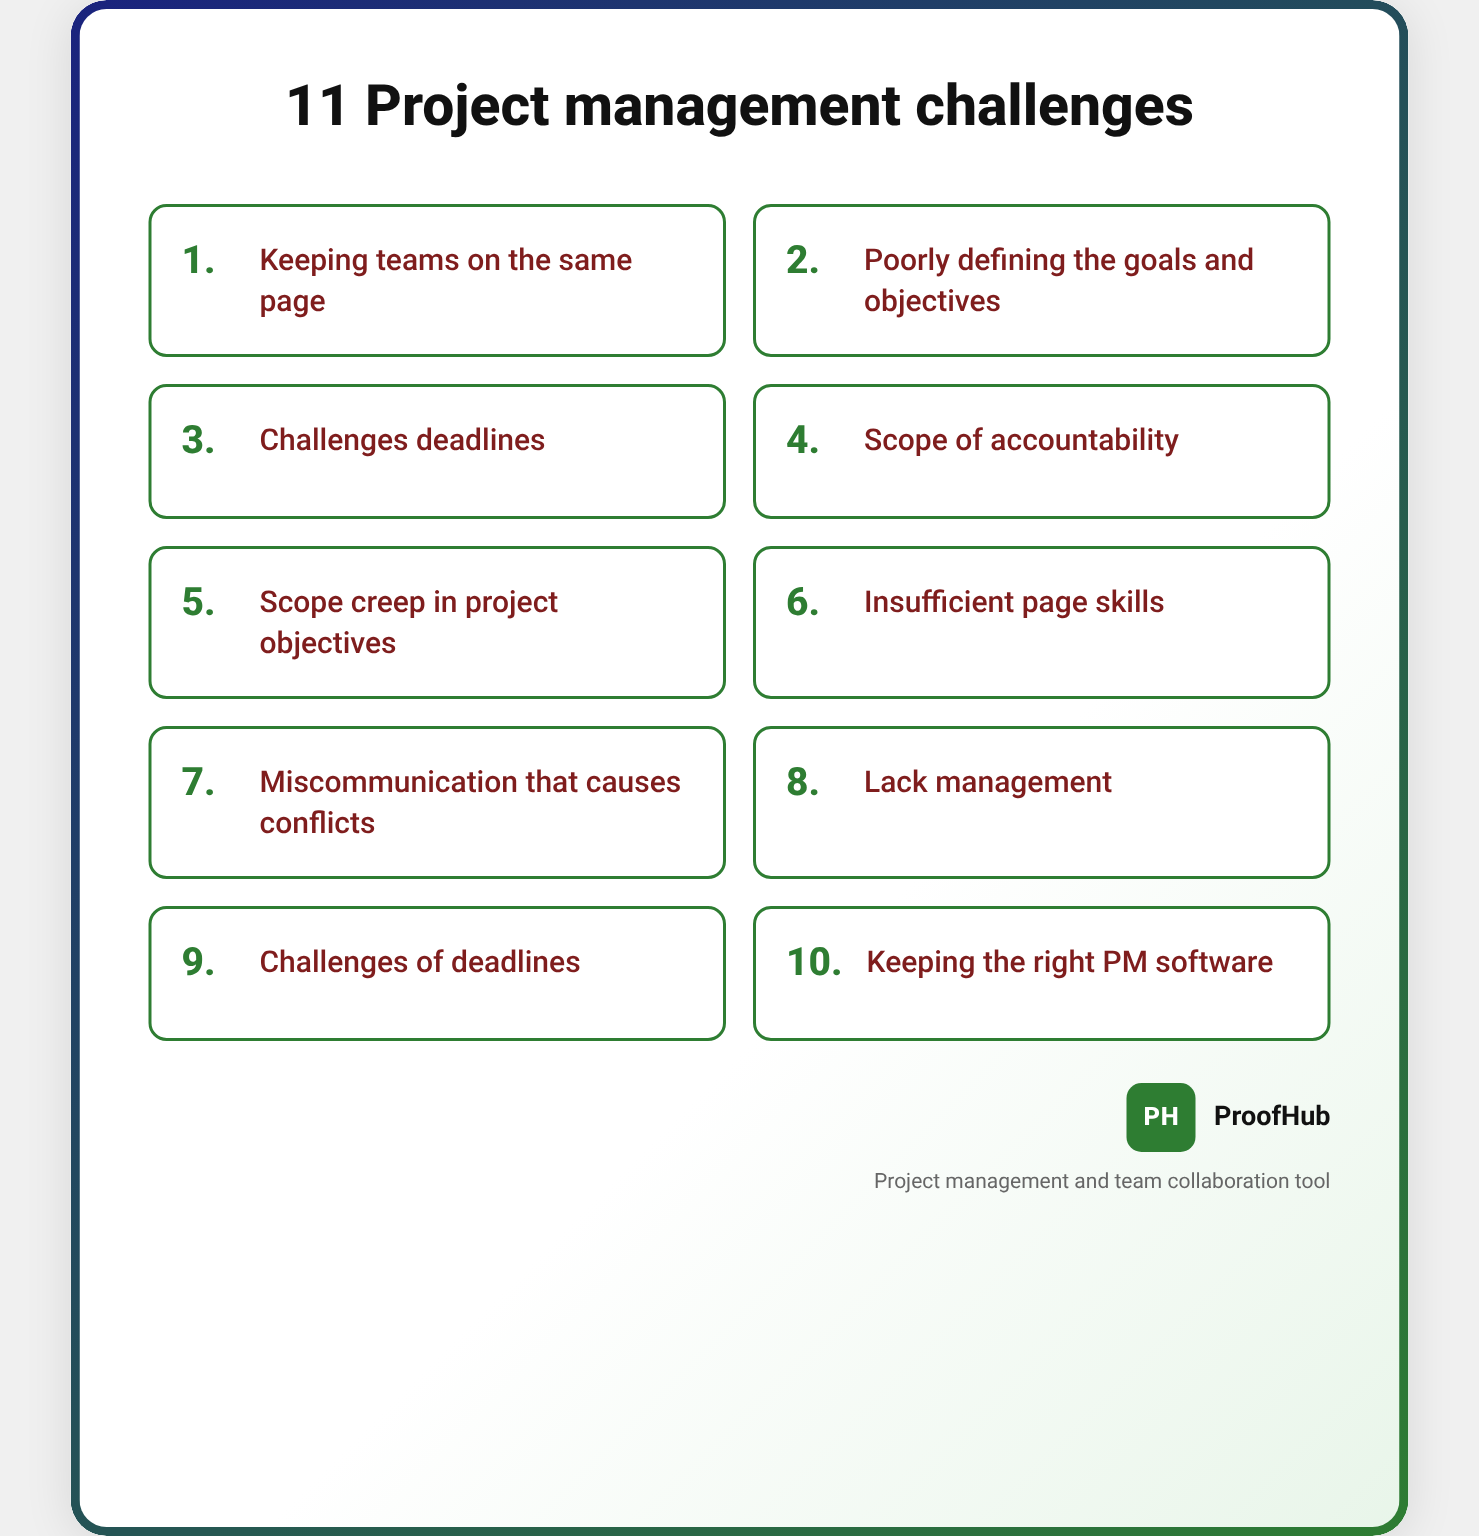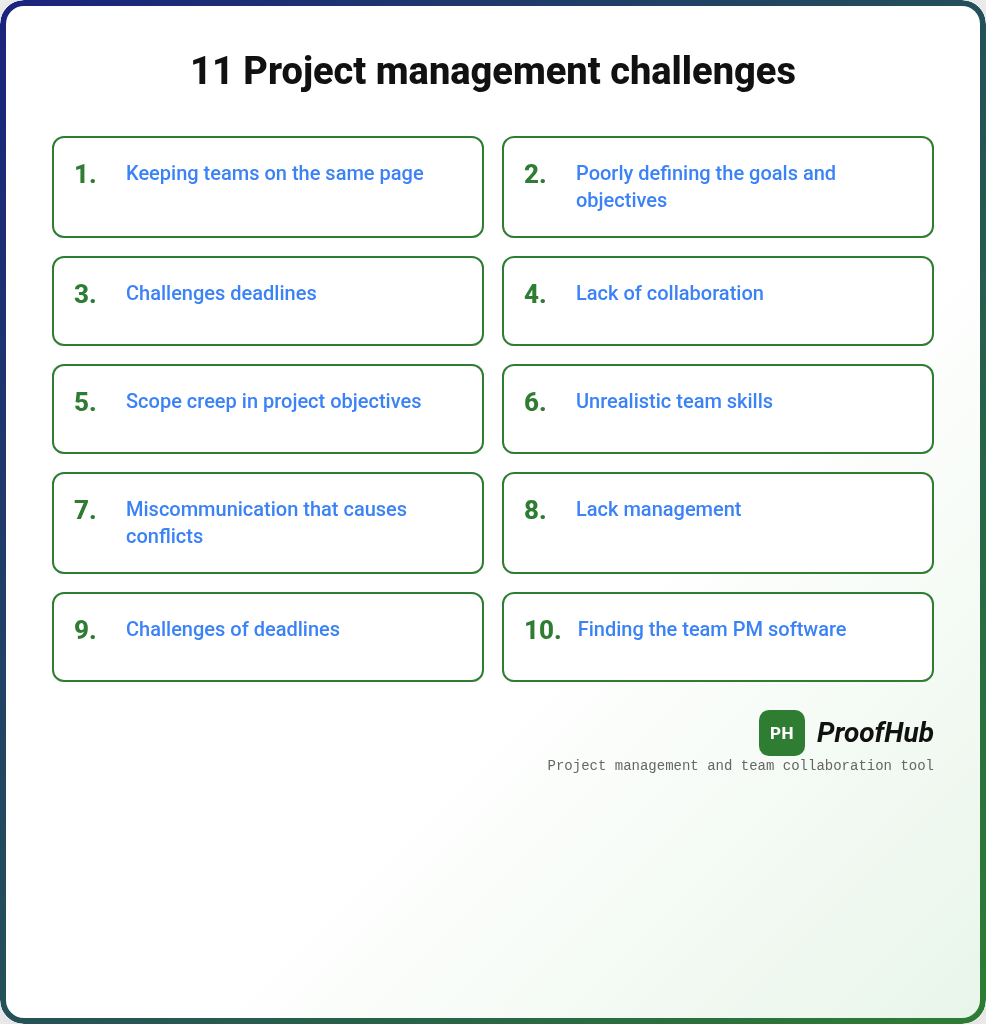--- a/index.html
+++ b/index.html
@@ -7,21 +7,21 @@
     body {
       font-family: -apple-system, BlinkMacSystemFont, 'Segoe UI', Roboto, sans-serif;
       background: #f0f0f0;
       display: flex;
       justify-content: center;
       align-items: center;
       min-height: 100vh;
     }
 
     .card {
-      width: 986px;
+      width: 892px;
       min-height: 1024px;
       background: linear-gradient(135deg, #ffffff 60%, #e8f5e9 100%);
       border-radius: 24px;
       padding: 48px 52px 40px 52px;
       position: relative;
       overflow: hidden;
       box-shadow: 0 4px 32px rgba(0,0,0,0.10);
     }
 
     
@@ -75,21 +75,21 @@
       font-weight: 800;
       color: #2e7d32;
       min-width: 36px;
       line-height: 1.1;
       flex-shrink: 0;
     }
 
     .item-text {
       font-size: 20px;
       font-weight: 500;
-      color: #3b82f6;
+      color: #7f1d1d;
       line-height: 1.35;
     }
 
     .footer {
       display: flex;
       flex-direction: column;
       align-items: flex-end;
       margin-top: 28px;
       gap: 0;
     }
@@ -108,31 +108,29 @@
       display: flex;
       align-items: center;
       justify-content: center;
       color: #fff;
       font-size: 17px;
       font-weight: 800;
       letter-spacing: 0.5px;
     }
 
     .logo-name {
-      font-size: 28px;
+      font-size: 18px;
       font-weight: 700;
       color: #111;
-      font-style: italic;
     }
 
     .footer-tagline {
       font-size: 14px;
       color: #666;
-      margin-top: 2px;
-      font-family: Liberation Mono, monospace;
+      margin-top: 12px;
     }
   </style>
 </head>
 <body>
 
 <div class="card">
   <div class="inner">
     <h1 class="title">11 Project management challenges</h1>
 
     <div class="grid">
@@ -145,48 +143,48 @@
         <span class="item-number">2.</span>
         <span class="item-text">Poorly defining the goals and objectives</span>
       </div>
 
       <div class="item-card">
         <span class="item-number">3.</span>
         <span class="item-text">Challenges deadlines</span>
       </div>
       <div class="item-card">
         <span class="item-number">4.</span>
-        <span class="item-text">Lack of collaboration</span>
+        <span class="item-text">Scope of accountability</span>
       </div>
 
       <div class="item-card">
         <span class="item-number">5.</span>
         <span class="item-text">Scope creep in project objectives</span>
       </div>
       <div class="item-card">
         <span class="item-number">6.</span>
-        <span class="item-text">Unrealistic team skills</span>
+        <span class="item-text">Insufficient page skills</span>
       </div>
 
       <div class="item-card">
         <span class="item-number">7.</span>
         <span class="item-text">Miscommunication that causes conflicts</span>
       </div>
       <div class="item-card">
         <span class="item-number">8.</span>
         <span class="item-text">Lack management</span>
       </div>
 
       <div class="item-card">
         <span class="item-number">9.</span>
         <span class="item-text">Challenges of deadlines</span>
       </div>
       <div class="item-card">
         <span class="item-number">10.</span>
-        <span class="item-text">Finding the team PM software</span>
+        <span class="item-text">Keeping the right PM software</span>
       </div>
     </div>
 
 
     <div class="footer">
       <div class="logo-row">
         <div class="logo-icon">PH</div>
         <span class="logo-name">ProofHub</span>
       </div>
       <span class="footer-tagline">Project management and team collaboration tool</span>

